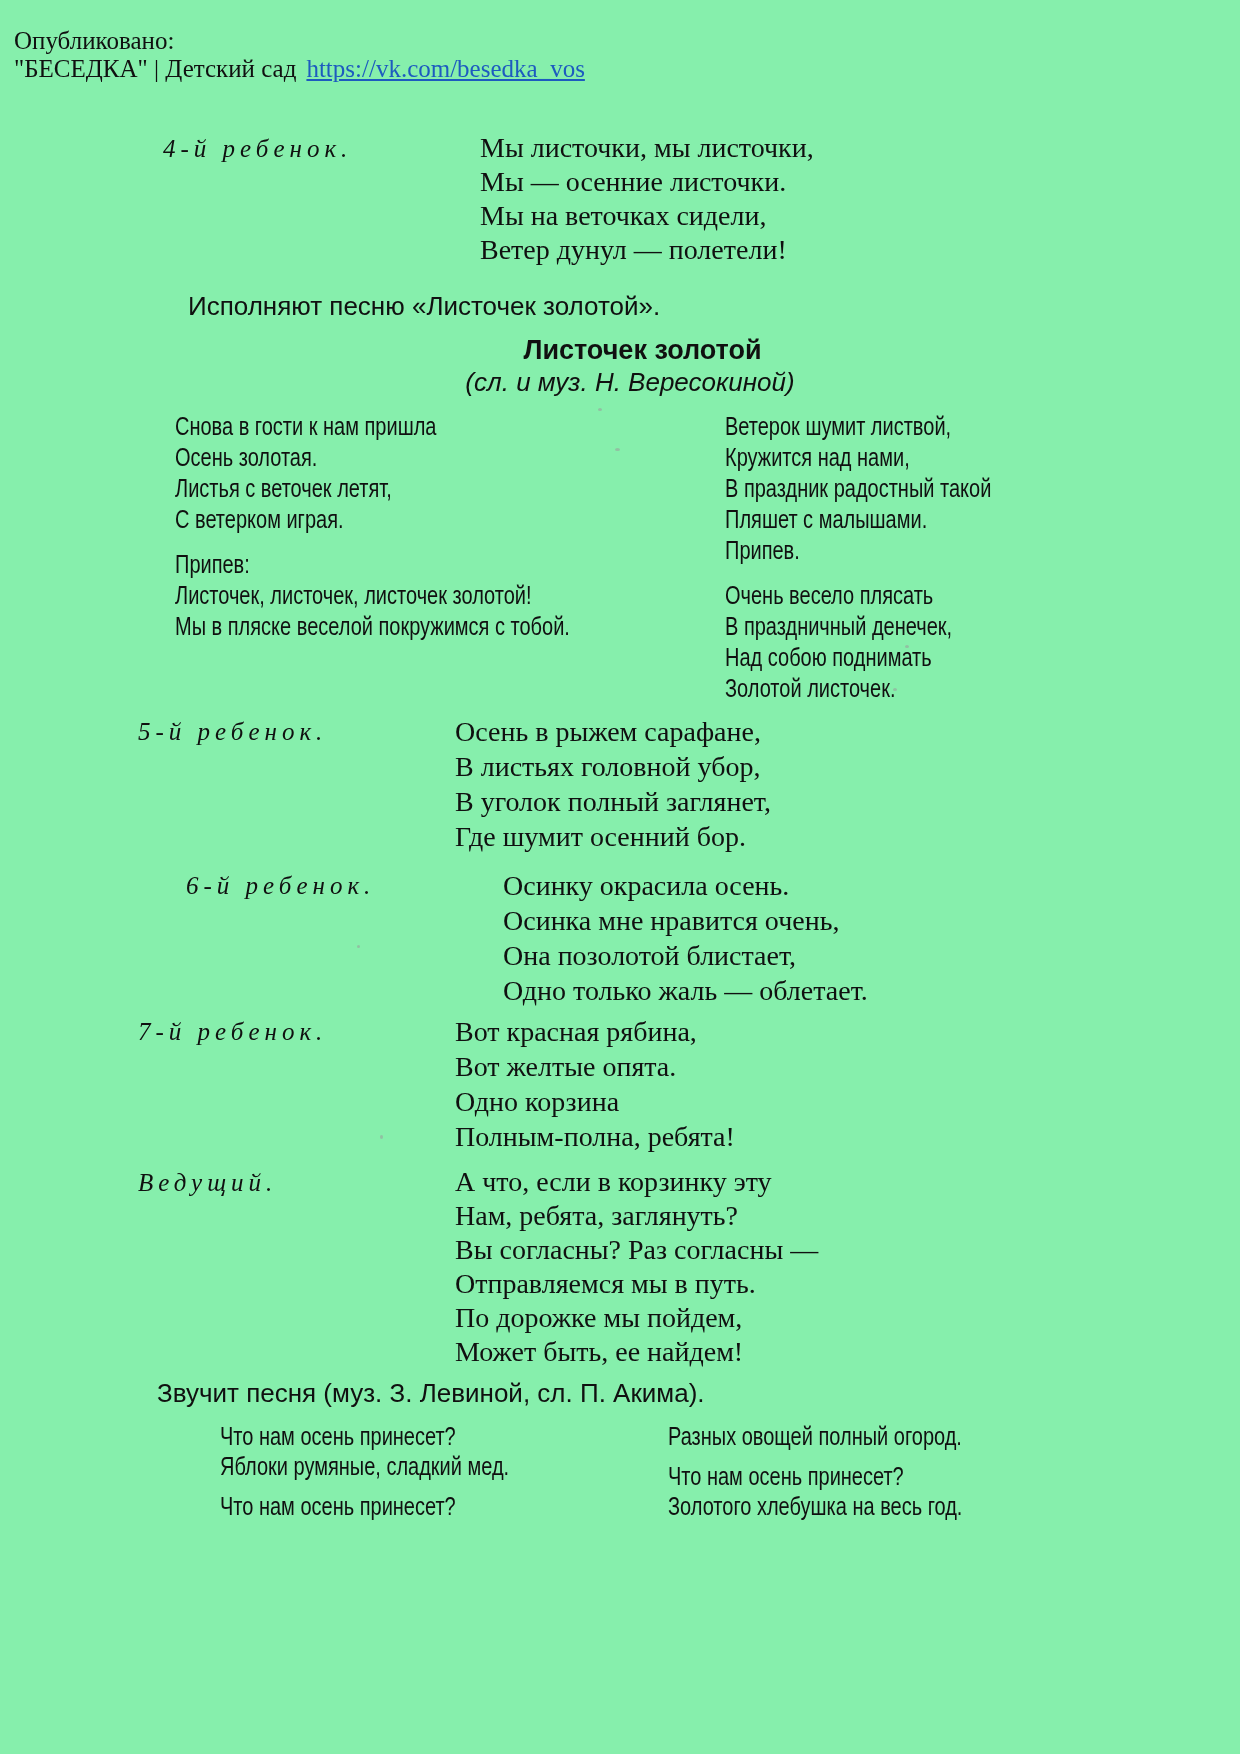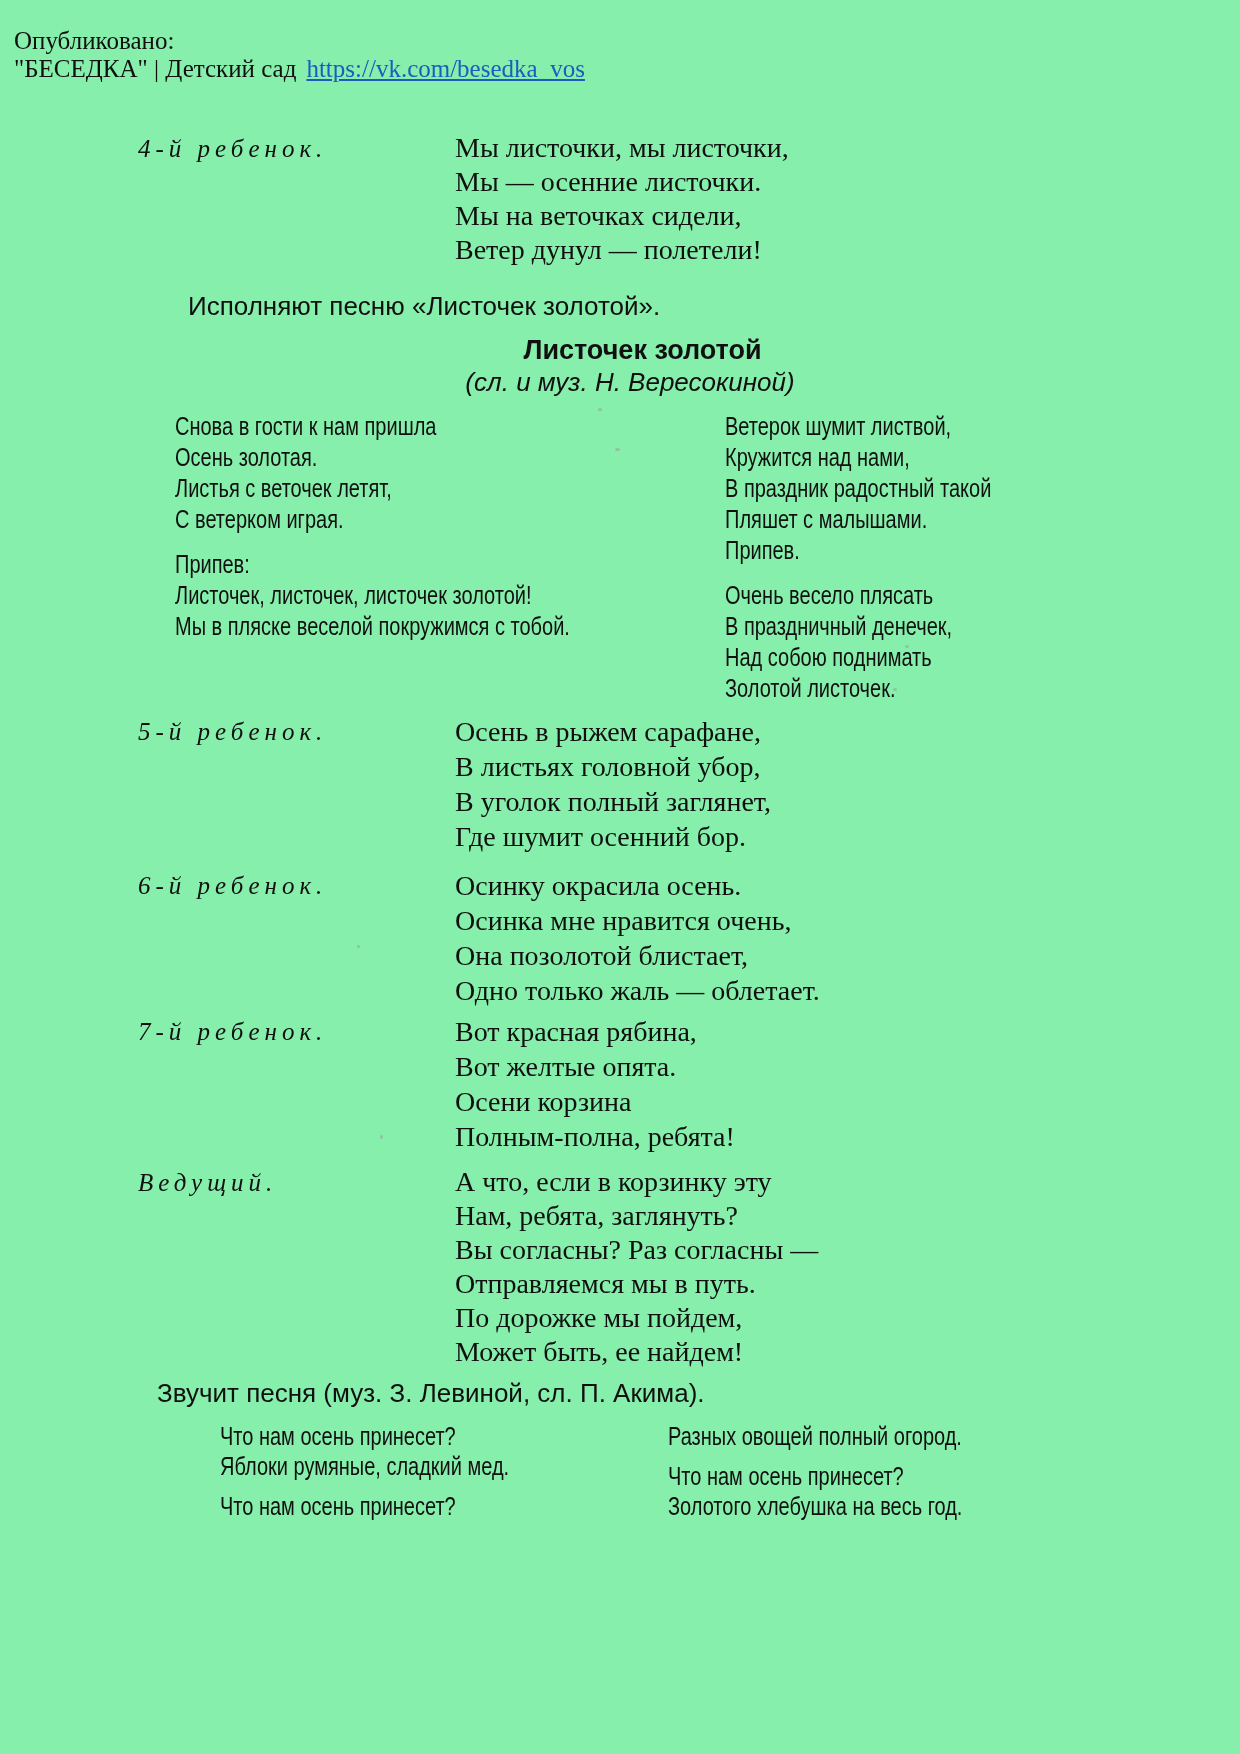--- a/index.html
+++ b/index.html
@@ -29,24 +29,24 @@
     flex:0 0 317px;
     margin-left:138px;
     font-style:italic;
     font-size:25px;
     line-height:34px;
     letter-spacing:0.2em;
     padding-top:1px;
     white-space:nowrap;
   }
   .verse { font-size:28px; line-height:34px; }
-  .sp4 { margin-top:48px; }
+  .sp4 { margin-top:48px;padding-left:25px; }
   .sp5 { margin-top:10px; }
   .sp5 .verse, .sp6 .verse, .sp7 .verse { line-height:35px; }
-  .sp6 { margin-top:14px; }
+  .sp6 { margin-top:14px;margin-left:48px; }
   .sp7 { margin-top:6px; }
   .spv { margin-top:11px; }
 
   
   .intro   { margin:24px 0 0 188px; font-size:26px; line-height:30px; }
   .title   { margin-top:14px; padding-left:45px; text-align:center; font-weight:bold; font-size:27px; line-height:30px; }
   .credits { margin-top:2px;  padding-left:20px; text-align:center; font-style:italic; font-size:26px; line-height:30px; }
 
   
   .cols { display:flex; align-items:flex-start; }
@@ -150,21 +150,21 @@
         <div>Она позолотой блистает,</div>
         <div>Одно только жаль — облетает.</div>
       </div>
   </div>
 
   <div class="speech sp7">
     <div class="speaker">7-й ребенок.</div>
     <div class="verse serif">
         <div>Вот красная рябина,</div>
         <div>Вот желтые опята.</div>
-        <div>Осени корзина</div>
+        <div>Одно корзина</div>
         <div>Полным-полна, ребята!</div>
       </div>
   </div>
 
   <div class="speech spv">
     <div class="speaker">Ведущий.</div>
     <div class="verse serif">
         <div>А что, если в корзинку эту</div>
         <div>Нам, ребята, заглянуть?</div>
         <div>Вы согласны? Раз согласны —</div>

